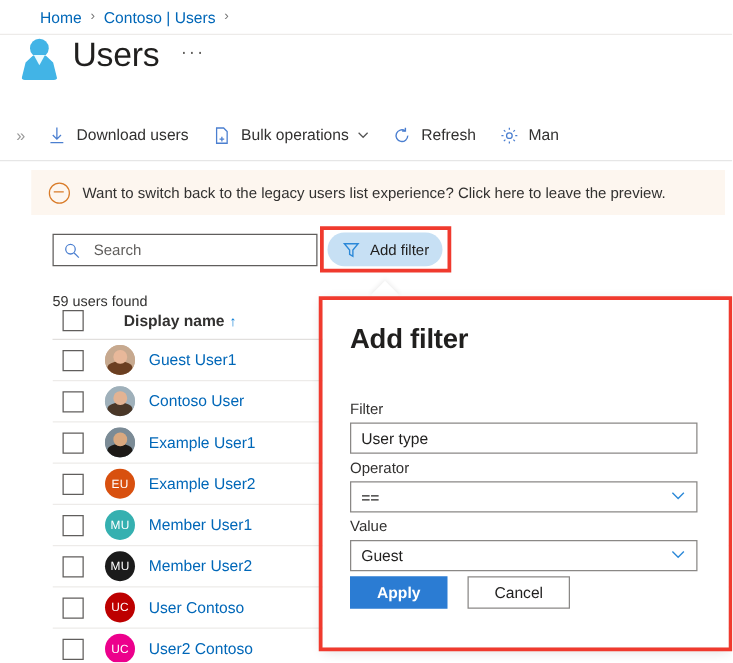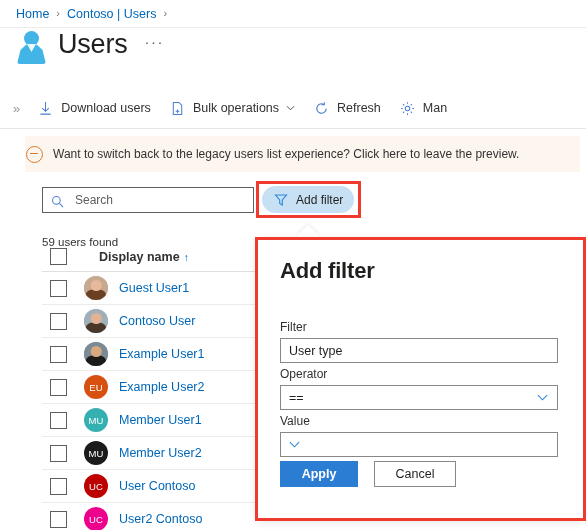--- a/index.html
+++ b/index.html
@@ -17,21 +17,21 @@
     background: #fff;
     overflow: hidden;
   }
 
   
   .breadcrumb {
     position: absolute;
     left: 0; top: 0;
     width: 586px; height: 28px;
     display: flex; align-items: center;
-    padding-left: 16px;
+    padding-left: 32px;
     font-size: 12.5px;
     background: #fff;
     border-bottom: 1px solid #edebe9;
   }
   .crumb-link {
     color: #0067b8;
     cursor: pointer;
     white-space: nowrap;
   }
   .crumb-sep {
@@ -136,21 +136,21 @@
     display: inline-block;
   }
 
   
   .banner {
     position: absolute;
     left: 25px; top: 136px;
     width: 555px; height: 36px;
     background: #fdf6ef;
     display: flex; align-items: center;
-    padding-left: 1px;
+    padding-left: 14px;
     font-size: 12px;
     color: #323130;
   }
   .banner-ico {
     width: 17px; height: 17px;
     border: 1.5px solid #d97b28;
     border-radius: 50%;
     position: relative;
     margin-right: 10px;
     flex: 0 0 auto;
@@ -562,20 +562,21 @@
           <svg width="11" height="7" viewBox="0 0 12 7">
               <path d="M1 1l5 5 5-5" stroke="#2b88d8" stroke-width="1.2" fill="none"></path>
             </svg>
         </span>
       </div>
     </div>
 
     <div class="field-wrap" id="field-value">
       <div class="field-label">Value</div>
       <div class="field-input">
+        <span class="val">Guest</span>
         <span class="field-chev">
           <svg width="11" height="7" viewBox="0 0 12 7">
               <path d="M1 1l5 5 5-5" stroke="#2b88d8" stroke-width="1.2" fill="none"></path>
             </svg>
         </span>
       </div>
     </div>
 
     <div class="panel-actions">
       <button class="btn-apply">Apply</button>

